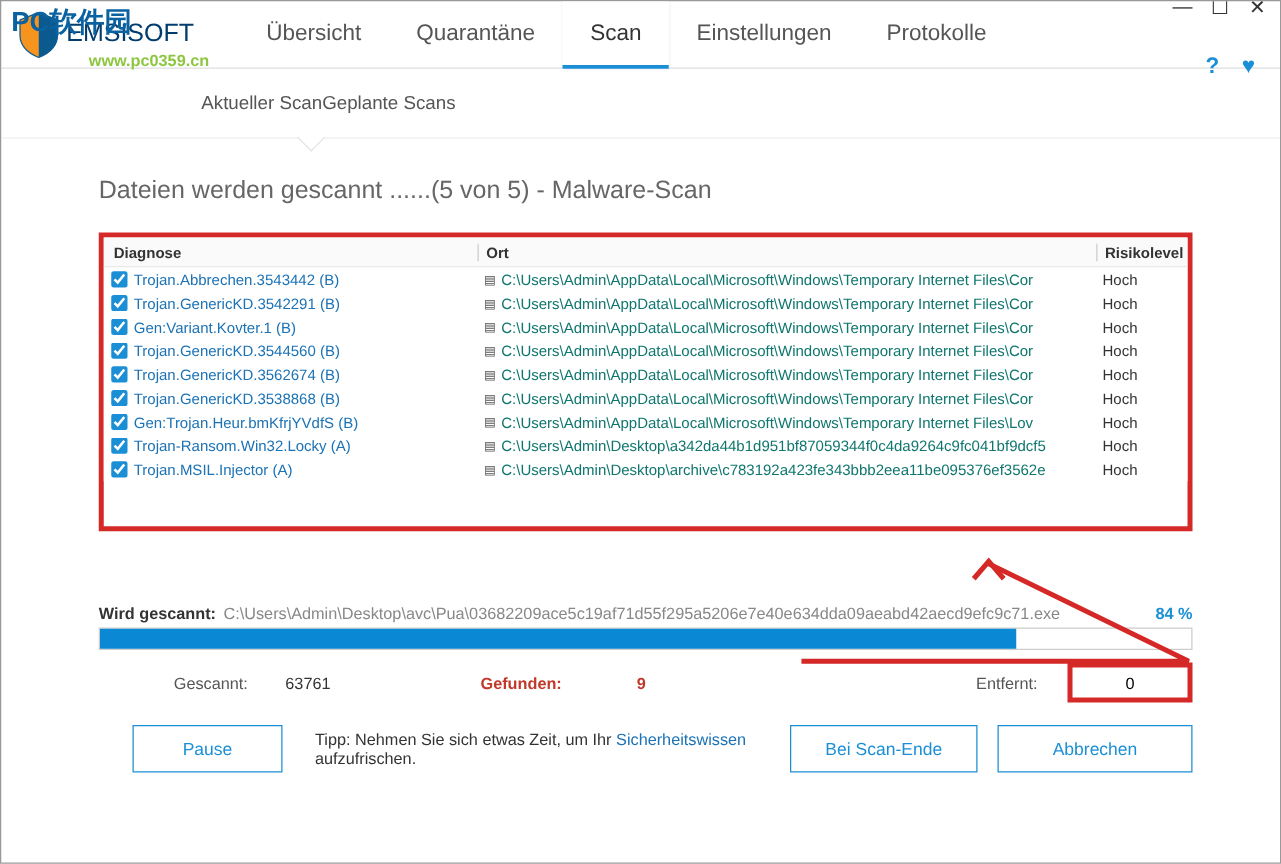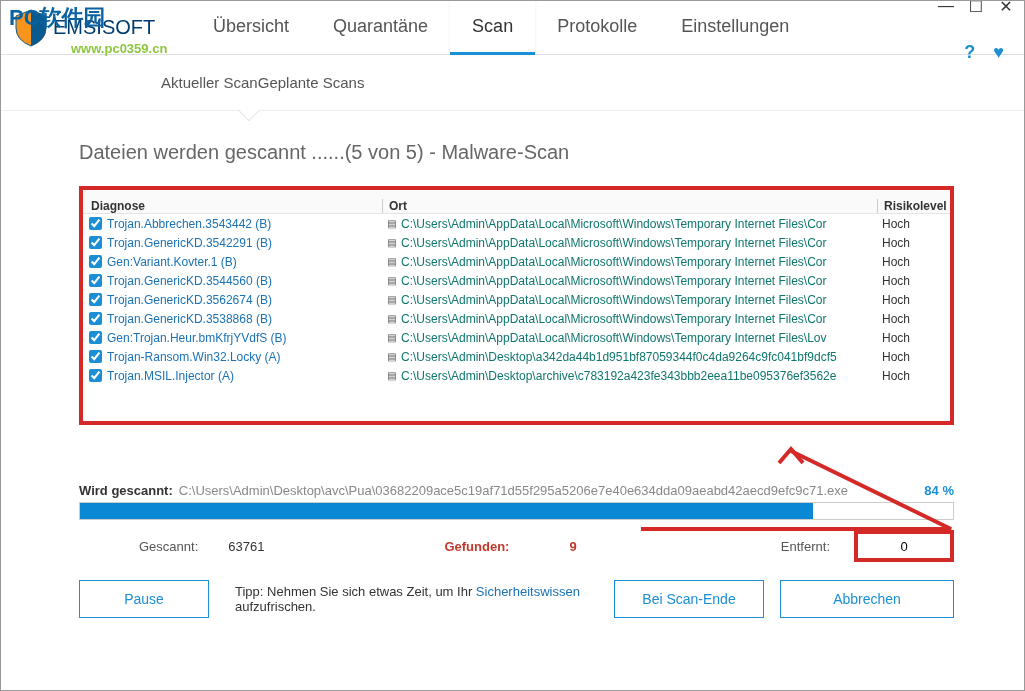--- a/index.html
+++ b/index.html
@@ -27,21 +27,21 @@
 .subnav { height: 56px; display: flex; align-items: center; padding-left: 160px; border-bottom: 1px solid #f0f0f0; position: relative; }
 .subnav-item { font-size: 15px; color: #555; cursor: pointer; }
 .subnav-arrow { position: absolute; left: 240px; bottom: -8px; width: 16px; height: 16px; background: #fff; border-left: 1px solid #e5e5e5; border-bottom: 1px solid #e5e5e5; transform: rotate(-45deg); }
 
 
 .content { padding: 30px 70px 0 78px; }
 .page-title { font-size: 20px; color: #666; font-weight: 300; margin-bottom: 22px; }
 
 
 .red-box { border: 4px solid #d42927; padding: 0; position: relative; }
-.table-header { display: flex; background: #fafafa; border-bottom: 1px solid #e5e5e5; height: 24px; align-items: flex-end; font-size: 12px; font-weight: bold; color: #333; }
+.table-header { display: flex; background: #fafafa; border-bottom: 1px solid #e5e5e5; height: 24px; align-items: center; font-size: 12px; font-weight: bold; color: #333; }
 .col-diag { width: 300px; padding-left: 8px; border-right: 1px solid #ccc; }
 .col-ort { flex: 1; padding-left: 6px; border-right: 1px solid #ccc; }
 .col-risk { width: 72px; padding-left: 6px; }
 
 .table-body { background: #fff; }
 .table-row { display: flex; height: 19px; align-items: center; font-size: 12px; }
 .row-check { width: 24px; display: flex; justify-content: center; }
 .row-check input { width: 13px; height: 13px; accent-color: #1b8fd6; }
 .row-diag { width: 276px; color: #1b72b5; cursor: pointer; white-space: nowrap; overflow: hidden; }
 .row-icon { width: 18px; text-align: center; color: #555; font-size: 10px; }
@@ -55,34 +55,34 @@
 .scanning-path { color: #888; flex: 1; white-space: nowrap; overflow: hidden; }
 .scanning-pct { color: #1b8fd6; font-weight: bold; margin-left: 4px; }
 
 
 .progress { height: 18px; background: #fff; border: 1px solid #ccc; margin-top: 4px; display: flex; }
 .progress-fill { background: #0b88d4; width: 84%; }
 
 
 .stats { display: flex; margin-top: 10px; font-size: 13px; align-items: center; }
 .stat-label { color: #555; }
-.stat-val { color: #333; margin-left: 30px; margin-right: 60px; }
+.stat-val { color: #333; margin-left: 30px; }
 .stat-found-label { color: #c0392b; font-weight: bold; margin-left: 120px; }
 .stat-found-val { color: #c0392b; font-weight: bold; margin-left: 60px; }
 .stat-removed-label { color: #555; margin-left: auto; margin-right: 24px; }
 .stat-removed-box { border: 4px solid #d42927; width: 100px; height: 32px; display: flex; align-items: center; justify-content: center; font-size: 13px; }
 
 
 .bottom { display: flex; align-items: center; margin-top: 18px; gap: 16px; }
 .btn { border: 1px solid #1b8fd6; color: #1b8fd6; background: #fff; height: 38px; display: flex; align-items: center; justify-content: center; font-size: 14px; cursor: pointer; }
-.btn-pause { width: 130px; }
+.btn-pause { width: 120px; margin-left: 27px; }
 .tip { flex: 1; font-size: 13px; color: #333; padding-left: 10px; }
 .tip a { color: #1b72b5; text-decoration: none; }
 .btn-end { width: 150px; }
-.btn-cancel { width: 174px; }
+.btn-cancel { width: 156px; }
 
 
 .arrow-svg { position: absolute; left: 640px; top: 430px; pointer-events: none; z-index: 5; }
 </style>
 </head>
 <body>
 
 <div class="watermark">PC软件园</div>
 <div class="watermark-url">www.pc0359.cn</div>
 
@@ -91,22 +91,22 @@
     <svg class="logo-shield" viewBox="0 0 40 40">
       <path d="M20 2 L35 8 L35 20 Q35 32 20 38 Q5 32 5 20 L5 8 Z" fill="#f7941e" stroke="#0b5a8f" stroke-width="1"></path>
       <path d="M20 2 L35 8 L35 20 Q35 32 20 38 L20 2 Z" fill="#0b5a8f"></path>
     </svg>
     <span class="logo-text">EMSISOFT</span>
   </div>
   <div class="nav" id="nav">
       <div class="nav-item">Übersicht</div>
       <div class="nav-item">Quarantäne</div>
       <div class="nav-item active">Scan</div>
+      <div class="nav-item">Einstellungen</div>
       <div class="nav-item">Protokolle</div>
-      <div class="nav-item">Einstellungen</div>
     </div>
   <div style="display:flex; flex-direction:column; align-items:flex-end;">
     <div class="window-controls">
       <span class="win-btn">—</span>
       <span class="win-btn">☐</span>
       <span class="win-btn">✕</span>
     </div>
     <div class="help-heart">
       <span class="help-icon">?</span>
       <span class="heart-icon">♥</span>

